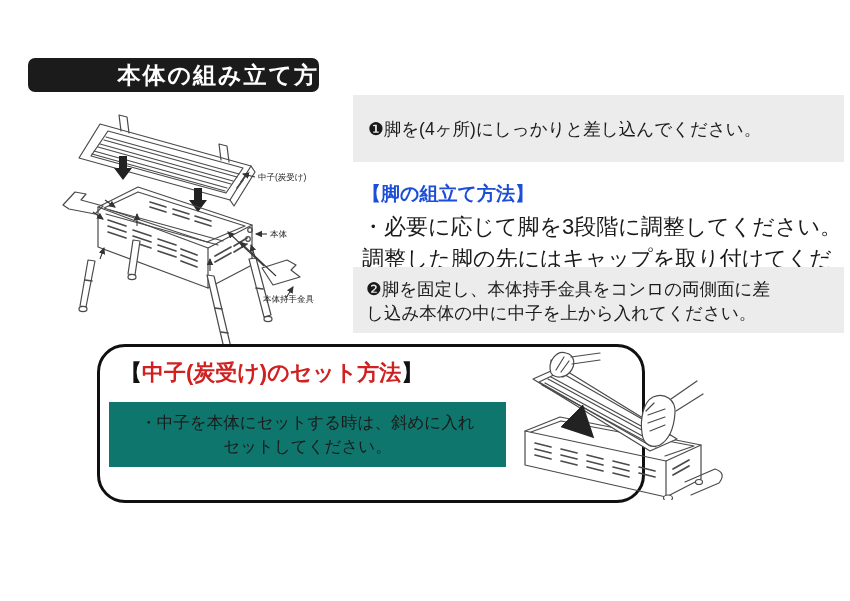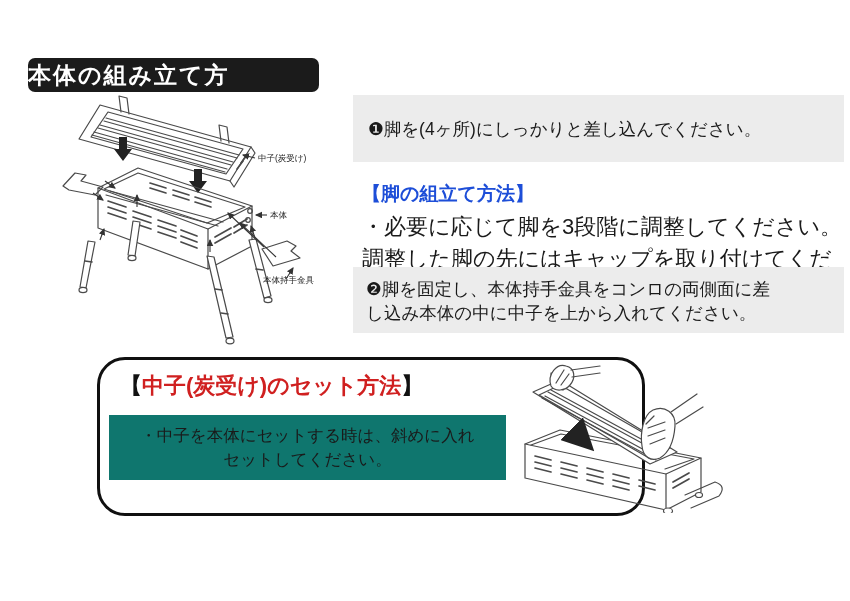--- a/index.html
+++ b/index.html
@@ -4,44 +4,44 @@
 <style>
   html,body{margin:0;padding:0;background:#fff;}
   #stage{
     position:relative;width:850px;height:601px;background:#ffffff;
     font-family:"Liberation Sans","DejaVu Sans",sans-serif;color:#1a1a1a;overflow:hidden;
   }
   .abs{position:absolute;}
   
   #banner{
     left:28px;top:58px;width:291px;height:34px;background:#1b1b1b;border-radius:7px;
-    display:flex;align-items:center;justify-content:flex-start;
+    display:flex;align-items:center;justify-content:flex-end;
     color:#ffffff;font-size:23px;font-weight:bold;letter-spacing:2px;
   }
   
   .gray-box{background:#ececec;width:491px;left:353px;box-sizing:border-box;font-size:17.5px;}
   #step1-box{top:95px;height:67px;display:flex;align-items:center;padding-left:15px;}
   #step2-box{top:267px;height:66px;padding:10px 12px 0 13px;line-height:24px;white-space:pre-line;}
   
   #leg-section{left:362px;top:181px;width:480px;}
   #leg-heading{color:#1d4ed8;font-weight:bold;font-size:19px;}
   #leg-body{font-size:22px;line-height:32px;white-space:pre-line;margin-top:4px;}
   
   #nakago-box{
-    left:97px;top:357px;width:548px;height:159px;background:#fff;
+    left:97px;top:344px;width:548px;height:159px;background:#fff;
     border:3px solid #101010;border-radius:28px;box-sizing:border-box;
   }
   #nakago-heading{left:20px;top:11px;font-size:22px;font-weight:bold;color:#111;white-space:nowrap;}
   #nakago-heading .red{color:#d02020;}
   #nakago-gray{
     left:9px;top:55px;width:397px;height:65px;background:#0f766e;
     text-align:center;font-size:16.5px;line-height:24px;white-space:pre-line;
     padding-top:8px;box-sizing:border-box;
   }
-  #diagram1{left:55px;top:91px;width:290px;height:260px;}
+  #diagram1{left:55px;top:110px;width:290px;height:260px;}
   #diagram2{left:405px;top:0px;width:240px;height:153px;}
   svg{display:block;}
   .lineart{stroke:#4a4a4a;fill:none;stroke-linejoin:round;stroke-linecap:round;stroke-width:1.2;}
   .vent{stroke:#4a4a4a;stroke-width:1.7;stroke-linecap:round;}
   .thin-arrow{stroke:#333;stroke-width:1.1;}
   .svg-label{font-family:"Liberation Sans","DejaVu Sans",sans-serif;font-size:8.5px;fill:#222;}
 </style>
 </head>
 <body>
 

